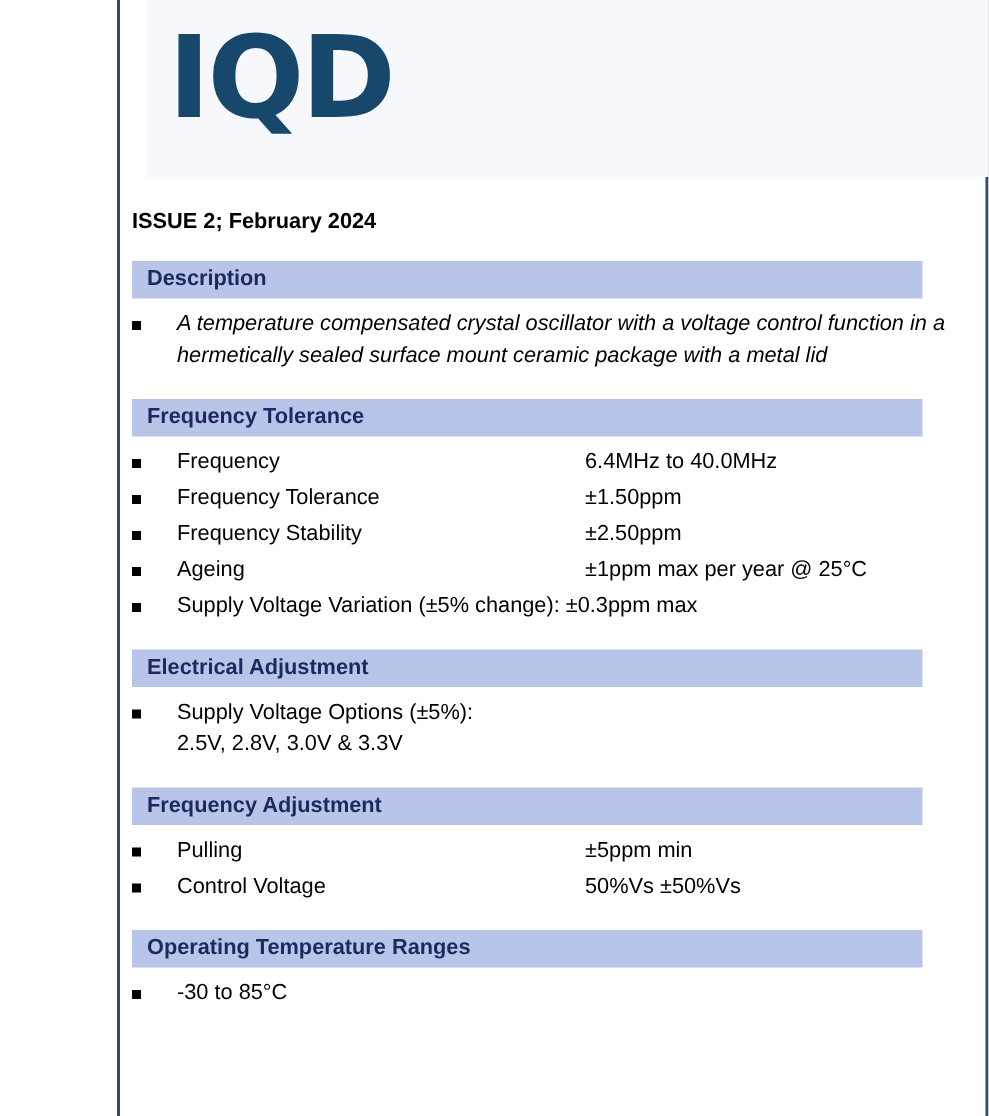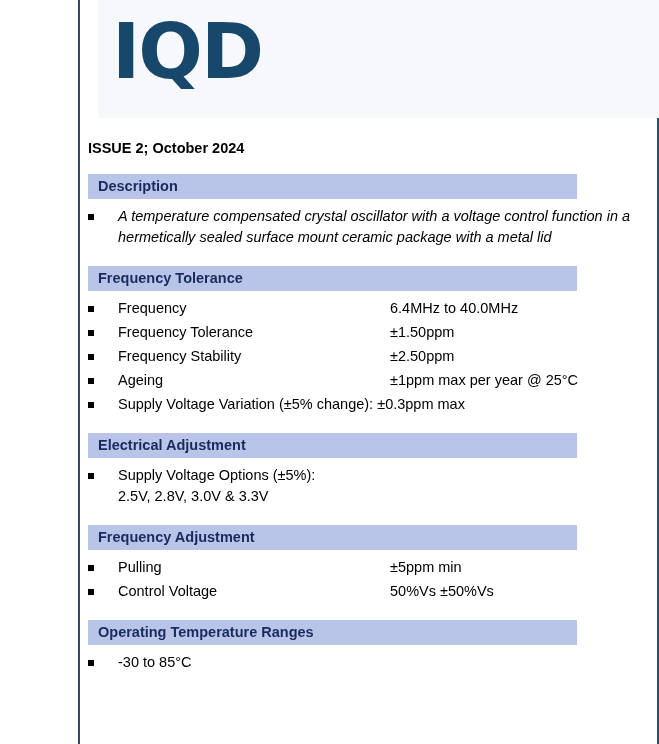--- a/index.html
+++ b/index.html
@@ -71,21 +71,21 @@
     padding: 22px 0 0 0;
     margin-left: 0px;
   }
   .section-head {
     background: #b9c5e8;
     color: #1a2a5e;
     font-weight: bold;
     font-size: 14.5px;
     padding: 4px 0 5px 10px;
     margin-top: 18px;
-    width: 489px;
+    width: 527px;
   }
   ul.items {
     list-style: none;
     margin: 7px 0 0 0;
     padding: 0;
   }
   ul.items li {
     position: relative;
     padding-left: 30px;
     font-size: 14.5px;
@@ -122,21 +122,21 @@
 
   <div class="left-rule"></div>
   <div class="right-rule"></div>
 
   <div class="logo-band">
     <div class="logo">IQD</div>
   </div>
 
   <div class="content">
 
-    <div class="issue">ISSUE 2; October 2024</div>
+    <div class="issue">ISSUE 2; February 2024</div>
 
     <div class="section-head">Description</div>
     <ul class="items desc">
       <li>A temperature compensated crystal oscillator with a voltage control function in a hermetically sealed surface mount ceramic package with a metal lid</li>
     </ul>
 
     <div class="section-head">Frequency Tolerance</div>
     <ul class="items">
       <li>
         <div class="row">

